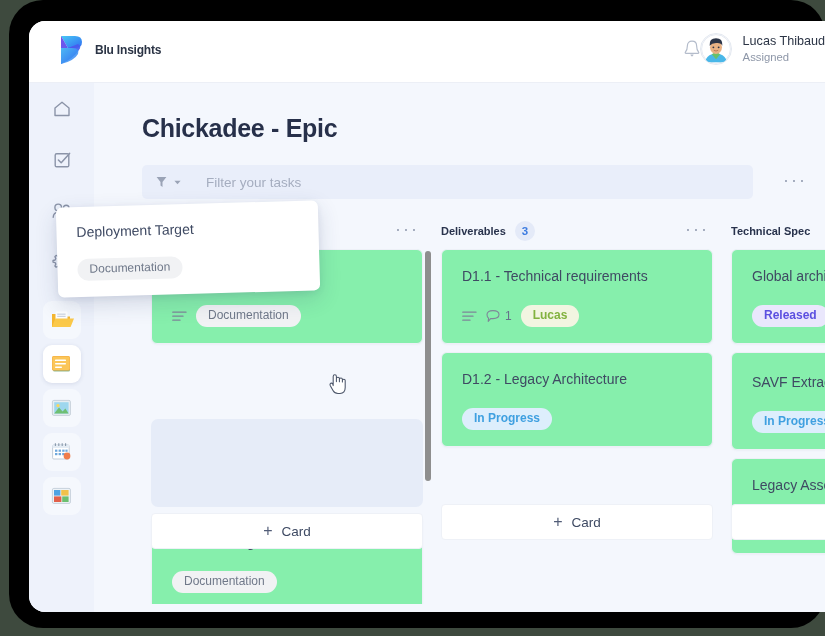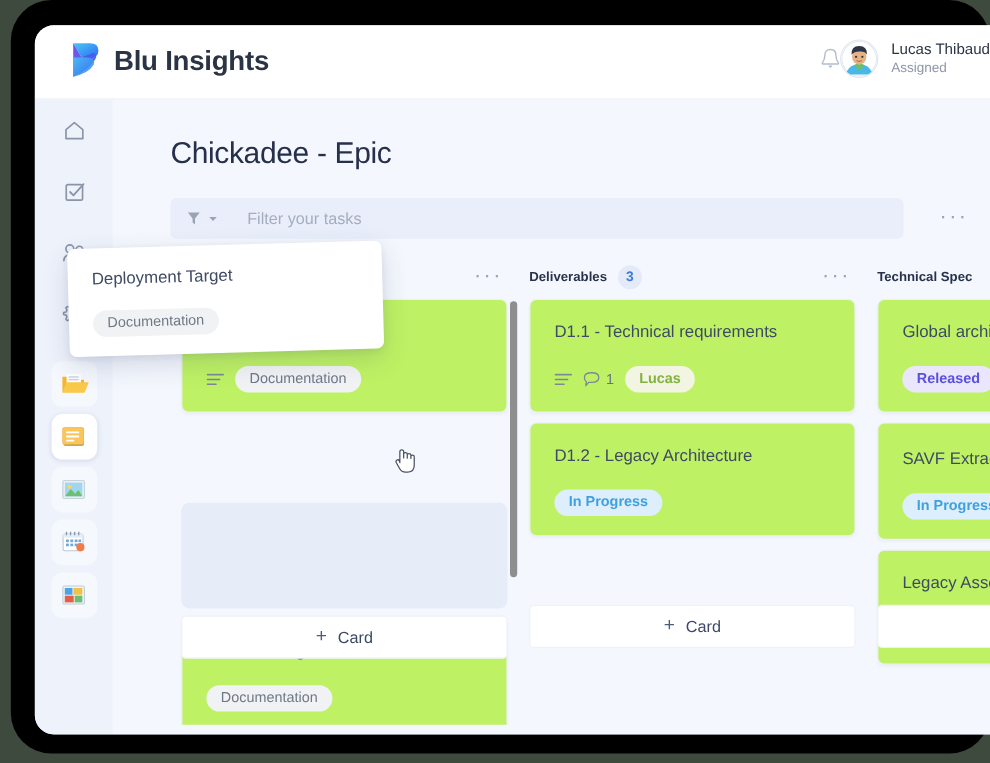--- a/index.html
+++ b/index.html
@@ -28,21 +28,21 @@
   
   #topbar {
     position: absolute; left: 0; top: 0;
     width: 796px; height: 62px;
     background: #ffffff;
     border-bottom: 1px solid #eceff6;
   }
   #brand { position: absolute; left: 29px; top: 14px; display: flex; align-items: center; gap: 11px; }
   #brand .logo { width: 26px; height: 30px; display: block; }
   #brand .brand-name {
-    font-size: 23px; font-weight: bold; color: #2b3445; letter-spacing: -0.2px;
+    font-size: 12px; font-weight: bold; color: #2b3445; letter-spacing: -0.2px;
   }
   #topbar-right {
     position: absolute; right: 0px; top: 12px; display: flex; align-items: center; 
   }
   .bell { width: 16px; height: 18px; display: block; }
   #user-block { display: flex; align-items: center; gap: 11px; }
   .avatar {
     width: 32px; height: 32px; border-radius: 50%;
     border: 1px solid #e3e8f0; overflow: hidden; background: #fff;
     display: block;
@@ -70,21 +70,21 @@
   .emoji-icon.active { background: #ffffff; box-shadow: 0 1px 4px rgba(40,60,110,.12); }
   
   #main {
     position: absolute; left: 65px; top: 62px;
     width: 731px; height: 529px;
     background: #f4f7fd;
     overflow: hidden;
   }
   #page-title {
     position: absolute; left: 48px; top: 31px;
-    font-size: 25px; font-weight: normal; color: #27304a; letter-spacing: -0.3px;
+    font-size: 25px; font-weight: bold; color: #27304a; letter-spacing: -0.3px;
   }
   #filter-row {
     position: absolute; left: 48px; top: 82px; width: 683px; height: 34px;
     display: flex; align-items: center;
   }
   #filter-bar {
     width: 611px; height: 34px; background: #e9eefa; border-radius: 5px;
     display: flex; align-items: center; padding: 0 14px; gap: 7px;
   }
   .filter-ico { width: 11px; height: 12px; display: block; }
@@ -113,21 +113,21 @@
     display: flex; align-items: center; justify-content: center; padding: 0 6px;
   }
   .col-dots { margin-left: auto; margin-right: 4px; }
   .col-body {
     position: relative;
     width: 290px; height: 355px;
     overflow: hidden;
   }
   .card {
     position: relative;
-    background: #bef264; border: 1px solid #edf0f7; border-radius: 6px;
+    background: #86efac; border: 1px solid #edf0f7; border-radius: 6px;
     padding: 18px 20px 16px 20px;
     margin: 0 9px 8px 9px;
     box-shadow: 0 1px 2px rgba(40,60,110,.04);
   }
   .card-title { font-size: 14px; color: #3f4a63; margin-bottom: 21px; }
   .card-meta { display: flex; align-items: center; gap: 9px; min-height: 22px; }
   .desc-ico { width: 15px; height: 11px; display: block; }
   .comment-ico { width: 14px; height: 14px; display: block; }
   .cnt { font-size: 12px; color: #66718a; margin-left: -4px; }
   .tag {

